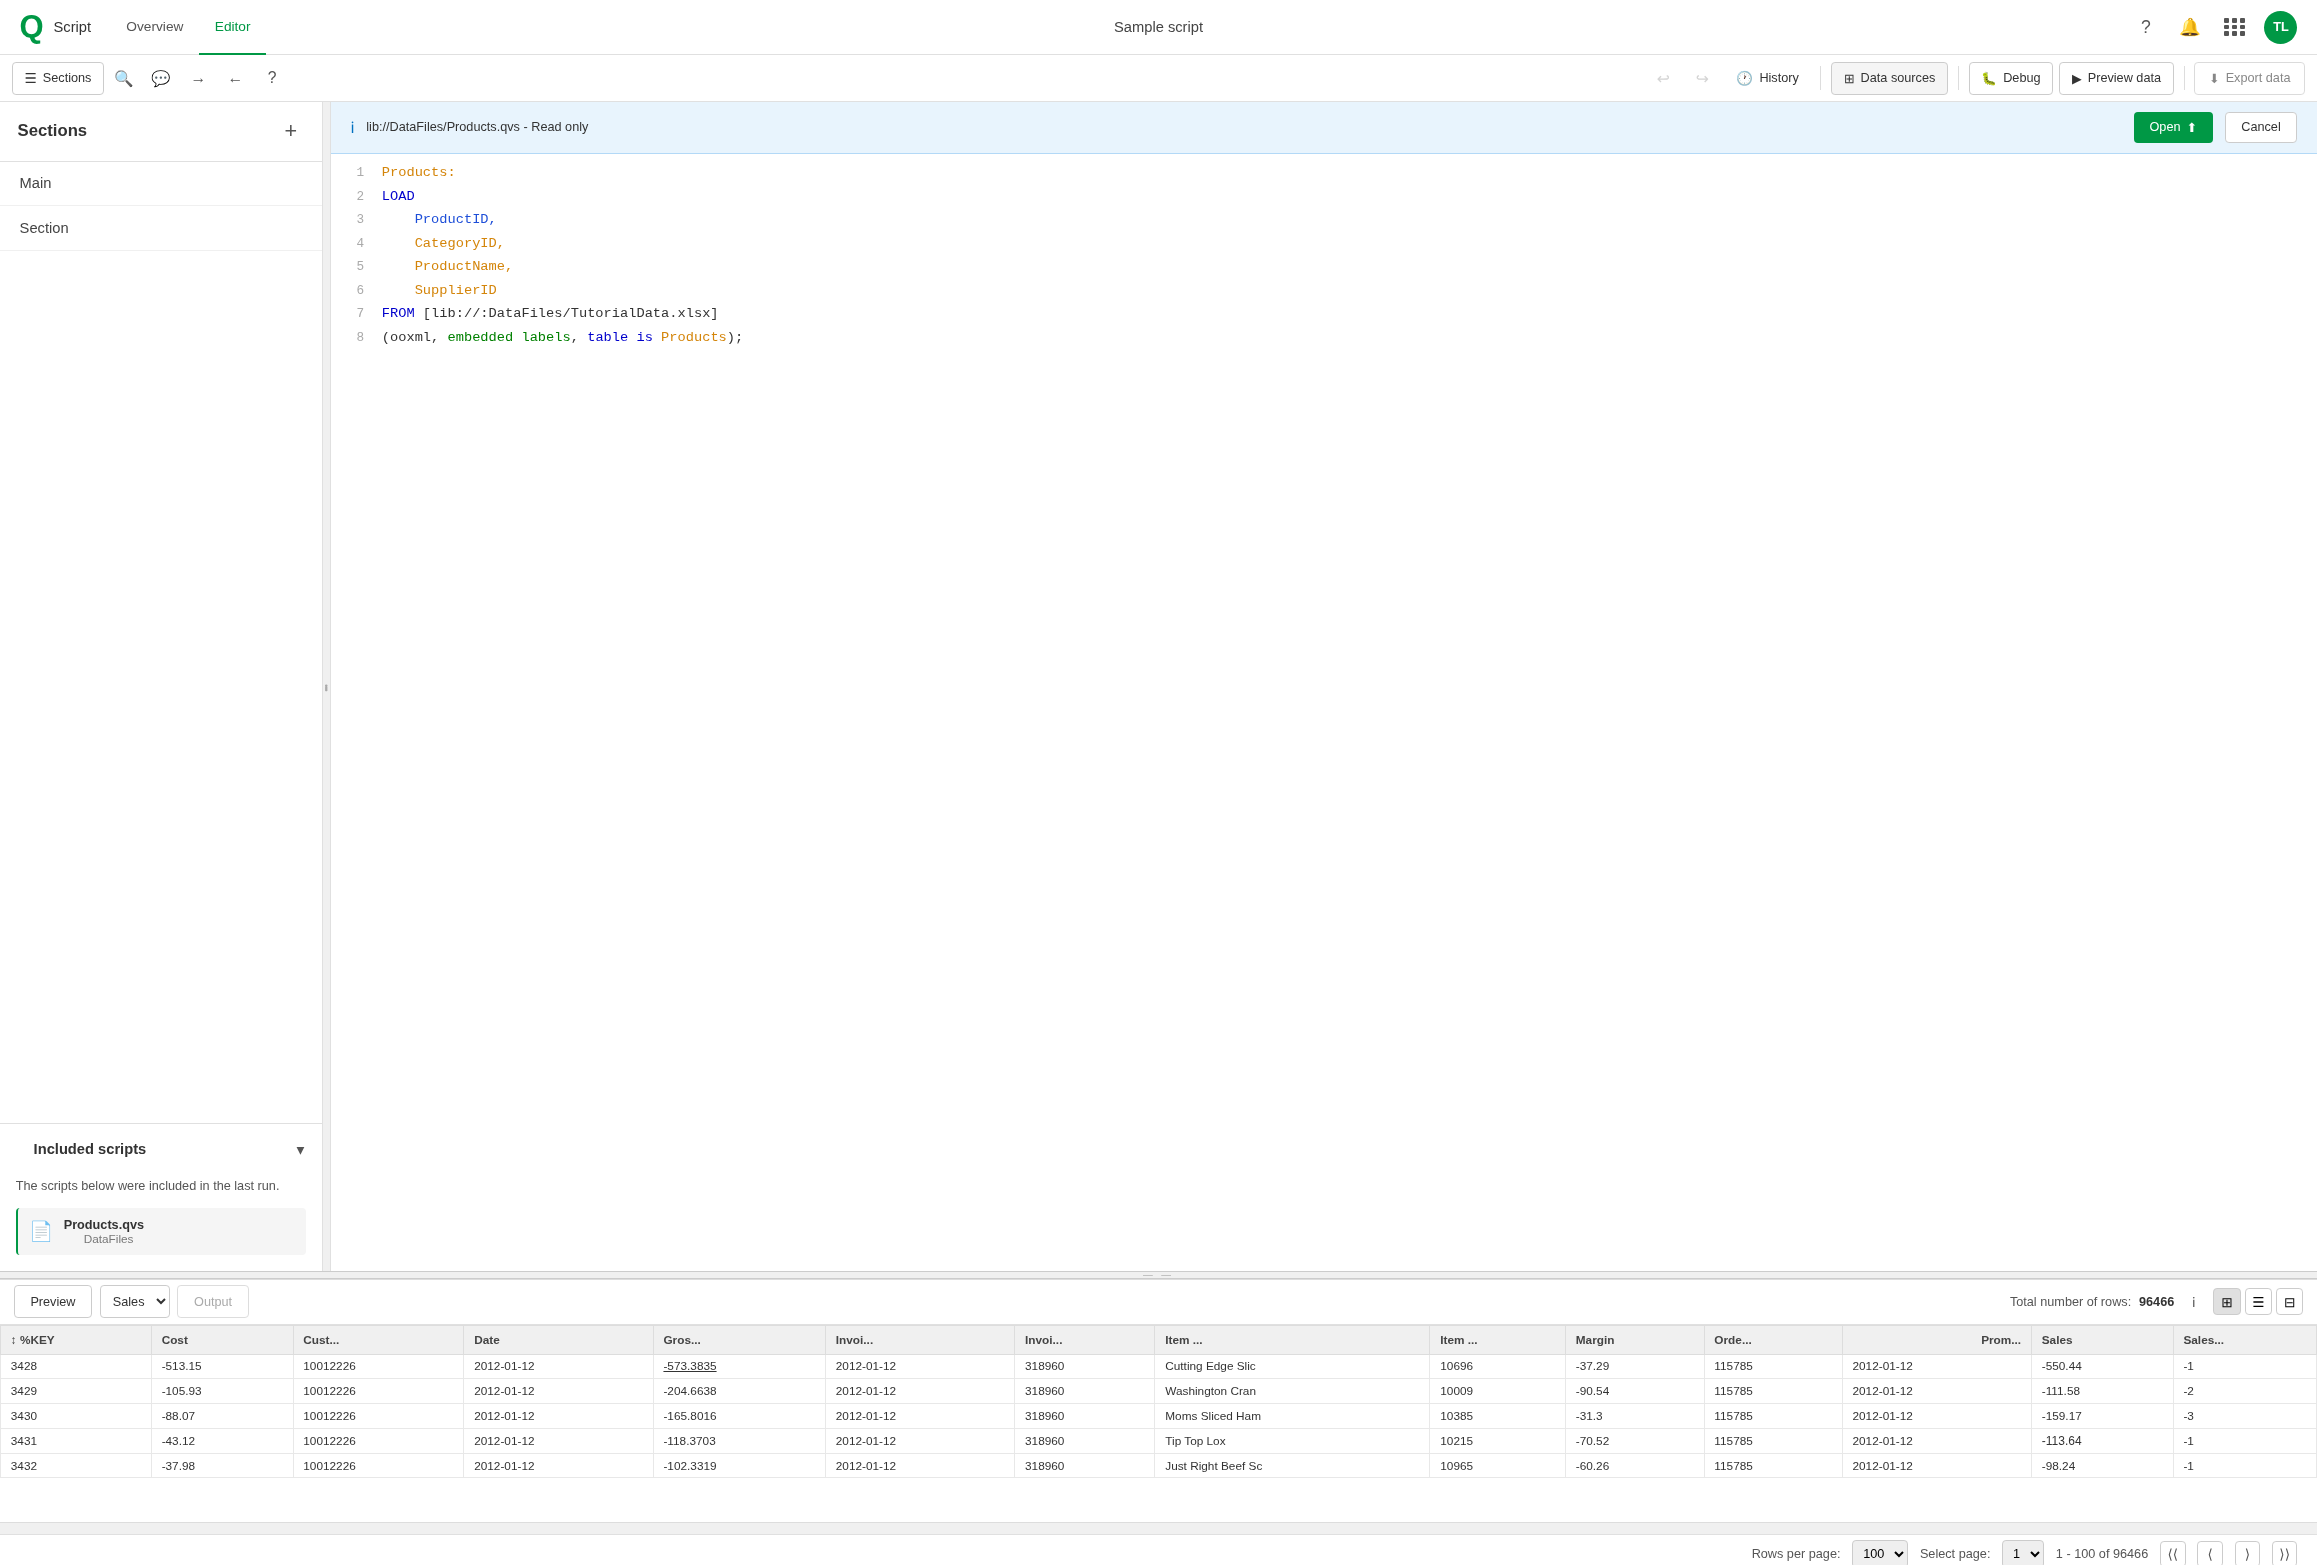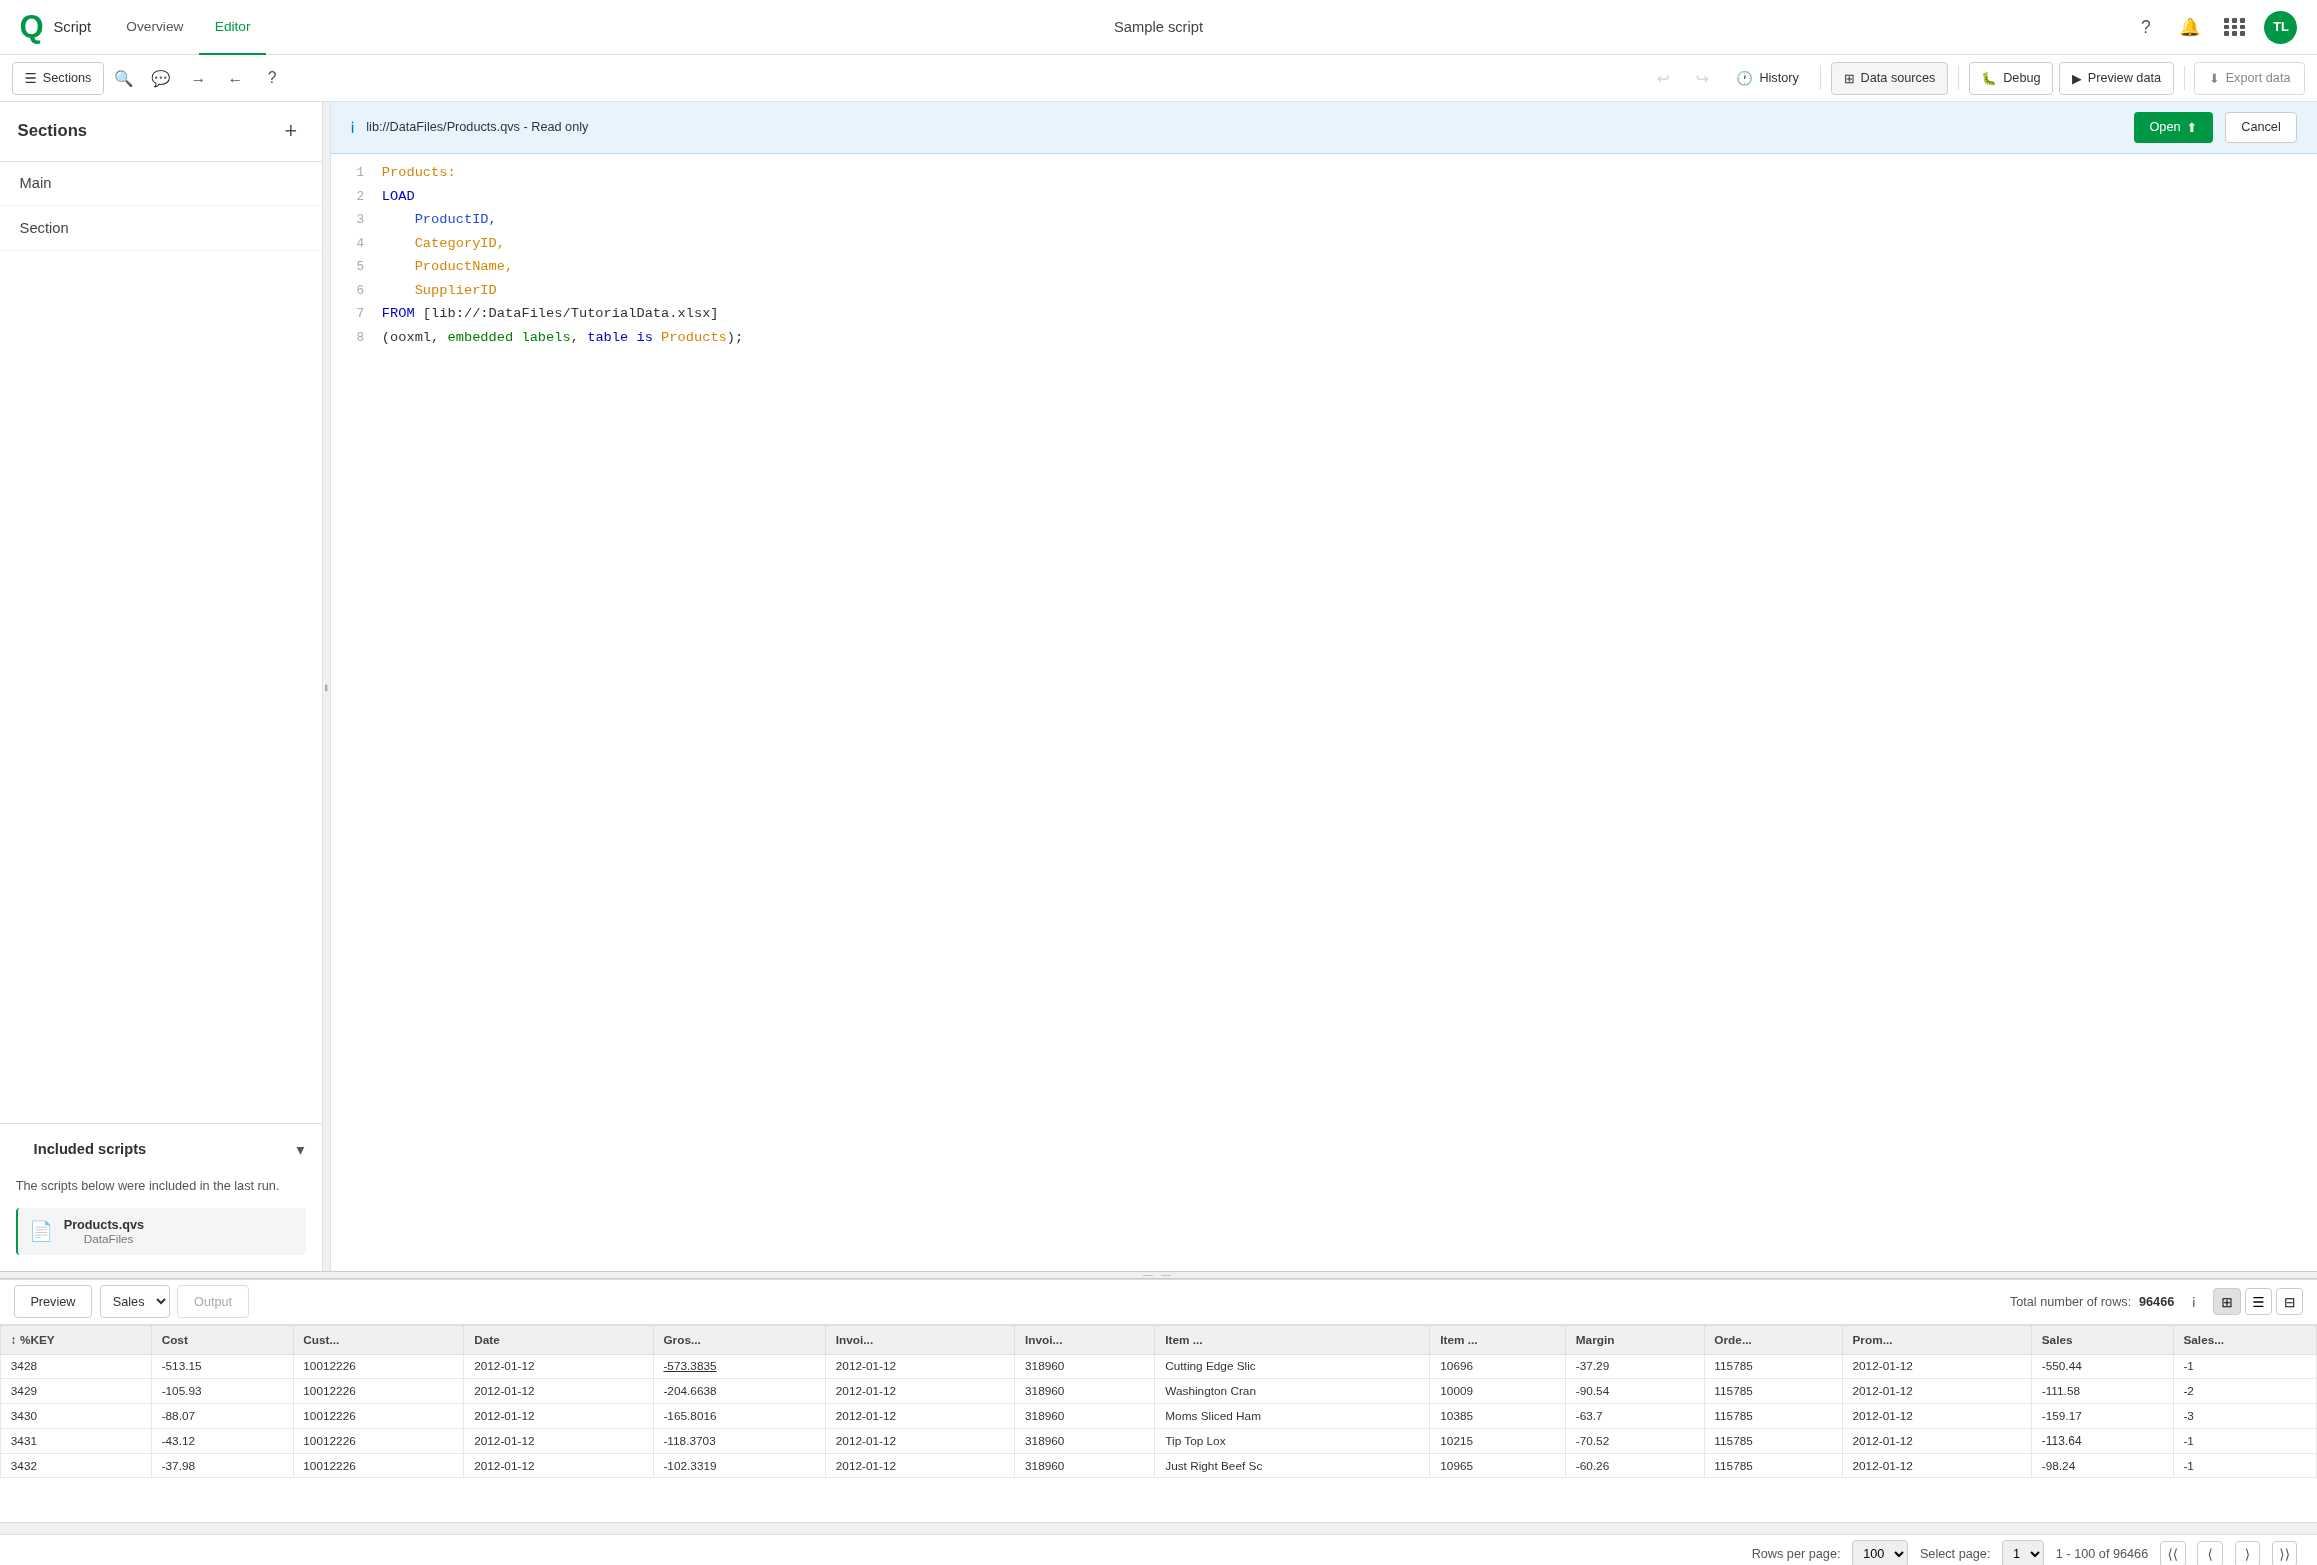--- a/index.html
+++ b/index.html
@@ -191,21 +191,21 @@
           <th style="background:#f0f0f0;border:1px solid #ddd;padding:6.9px 9.8px;text-align:left;font-weight:600;white-space:nowrap;font-size:11.8px;color:#444;position:sticky;top:0;">Cost</th>
           <th style="background:#f0f0f0;border:1px solid #ddd;padding:6.9px 9.8px;text-align:left;font-weight:600;white-space:nowrap;font-size:11.8px;color:#444;position:sticky;top:0;">Cust...</th>
           <th style="background:#f0f0f0;border:1px solid #ddd;padding:6.9px 9.8px;text-align:left;font-weight:600;white-space:nowrap;font-size:11.8px;color:#444;position:sticky;top:0;">Date</th>
           <th style="background:#f0f0f0;border:1px solid #ddd;padding:6.9px 9.8px;text-align:left;font-weight:600;white-space:nowrap;font-size:11.8px;color:#444;position:sticky;top:0;">Gros...</th>
           <th style="background:#f0f0f0;border:1px solid #ddd;padding:6.9px 9.8px;text-align:left;font-weight:600;white-space:nowrap;font-size:11.8px;color:#444;position:sticky;top:0;">Invoi...</th>
           <th style="background:#f0f0f0;border:1px solid #ddd;padding:6.9px 9.8px;text-align:left;font-weight:600;white-space:nowrap;font-size:11.8px;color:#444;position:sticky;top:0;">Invoi...</th>
           <th style="background:#f0f0f0;border:1px solid #ddd;padding:6.9px 9.8px;text-align:left;font-weight:600;white-space:nowrap;font-size:11.8px;color:#444;position:sticky;top:0;">Item ...</th>
           <th style="background:#f0f0f0;border:1px solid #ddd;padding:6.9px 9.8px;text-align:left;font-weight:600;white-space:nowrap;font-size:11.8px;color:#444;position:sticky;top:0;">Item ...</th>
           <th style="background:#f0f0f0;border:1px solid #ddd;padding:6.9px 9.8px;text-align:left;font-weight:600;white-space:nowrap;font-size:11.8px;color:#444;position:sticky;top:0;">Margin</th>
           <th style="background:#f0f0f0;border:1px solid #ddd;padding:6.9px 9.8px;text-align:left;font-weight:600;white-space:nowrap;font-size:11.8px;color:#444;position:sticky;top:0;">Orde...</th>
-          <th style="background:#f0f0f0;border:1px solid #ddd;padding:6.9px 9.8px;text-align:left;font-weight:600;white-space:nowrap;font-size:11.8px;color:#444;position:sticky;top:0;">Prom...</th>
+          <th style="background:#f0f0f0;border:1px solid #ddd;padding:6.9px 9.8px;text-align:right;font-weight:600;white-space:nowrap;font-size:11.8px;color:#444;position:sticky;top:0;">Prom...</th>
           <th style="background:#f0f0f0;border:1px solid #ddd;padding:6.9px 9.8px;text-align:left;font-weight:600;white-space:nowrap;font-size:11.8px;color:#444;position:sticky;top:0;">Sales</th>
           <th style="background:#f0f0f0;border:1px solid #ddd;padding:6.9px 9.8px;text-align:left;font-weight:600;white-space:nowrap;font-size:11.8px;color:#444;position:sticky;top:0;">Sales...</th>
         </tr>
       </thead>
       <tbody id="table-body">
       <tr>
             <td style="border: 1px solid rgb(232, 232, 232); padding: 4.9px 9.8px; white-space: nowrap; color: rgb(51, 51, 51); font-size: 11.8px;">3428</td>
             <td style="border: 1px solid rgb(232, 232, 232); padding: 4.9px 9.8px; white-space: nowrap; color: rgb(51, 51, 51); font-size: 11.8px;">-513.15</td>
             <td style="border: 1px solid rgb(232, 232, 232); padding: 4.9px 9.8px; white-space: nowrap; color: rgb(51, 51, 51); font-size: 11.8px;">10012226</td>
             <td style="border: 1px solid rgb(232, 232, 232); padding: 4.9px 9.8px; white-space: nowrap; color: rgb(51, 51, 51); font-size: 11.8px;">2012-01-12</td>
@@ -239,21 +239,21 @@
           <tr>
             <td style="border: 1px solid rgb(232, 232, 232); padding: 4.9px 9.8px; white-space: nowrap; color: rgb(51, 51, 51); font-size: 11.8px;">3430</td>
             <td style="border: 1px solid rgb(232, 232, 232); padding: 4.9px 9.8px; white-space: nowrap; color: rgb(51, 51, 51); font-size: 11.8px;">-88.07</td>
             <td style="border: 1px solid rgb(232, 232, 232); padding: 4.9px 9.8px; white-space: nowrap; color: rgb(51, 51, 51); font-size: 11.8px;">10012226</td>
             <td style="border: 1px solid rgb(232, 232, 232); padding: 4.9px 9.8px; white-space: nowrap; color: rgb(51, 51, 51); font-size: 11.8px;">2012-01-12</td>
             <td style="border: 1px solid rgb(232, 232, 232); padding: 4.9px 9.8px; white-space: nowrap; color: rgb(51, 51, 51); font-size: 11.8px;">-165.8016</td>
             <td style="border: 1px solid rgb(232, 232, 232); padding: 4.9px 9.8px; white-space: nowrap; color: rgb(51, 51, 51); font-size: 11.8px;">2012-01-12</td>
             <td style="border: 1px solid rgb(232, 232, 232); padding: 4.9px 9.8px; white-space: nowrap; color: rgb(51, 51, 51); font-size: 11.8px;">318960</td>
             <td style="border: 1px solid rgb(232, 232, 232); padding: 4.9px 9.8px; white-space: nowrap; color: rgb(51, 51, 51); font-size: 11.8px;">Moms Sliced Ham</td>
             <td style="border: 1px solid rgb(232, 232, 232); padding: 4.9px 9.8px; white-space: nowrap; color: rgb(51, 51, 51); font-size: 11.8px;">10385</td>
-            <td style="border: 1px solid rgb(232, 232, 232); padding: 4.9px 9.8px; white-space: nowrap; color: rgb(51, 51, 51); font-size: 11.8px;">-63.7</td>
+            <td style="border: 1px solid rgb(232, 232, 232); padding: 4.9px 9.8px; white-space: nowrap; color: rgb(51, 51, 51); font-size: 11.8px;">-31.3</td>
             <td style="border: 1px solid rgb(232, 232, 232); padding: 4.9px 9.8px; white-space: nowrap; color: rgb(51, 51, 51); font-size: 11.8px;">115785</td>
             <td style="border: 1px solid rgb(232, 232, 232); padding: 4.9px 9.8px; white-space: nowrap; color: rgb(51, 51, 51); font-size: 11.8px;">2012-01-12</td>
             <td style="border: 1px solid rgb(232, 232, 232); padding: 4.9px 9.8px; white-space: nowrap; color: rgb(51, 51, 51); font-size: 11.8px;">-159.17</td>
             <td style="border: 1px solid rgb(232, 232, 232); padding: 4.9px 9.8px; white-space: nowrap; color: rgb(51, 51, 51); font-size: 11.8px;">-3</td>
           </tr>
           <tr>
             <td style="border: 1px solid rgb(232, 232, 232); padding: 4.9px 9.8px; white-space: nowrap; color: rgb(51, 51, 51); font-size: 11.8px;">3431</td>
             <td style="border: 1px solid rgb(232, 232, 232); padding: 4.9px 9.8px; white-space: nowrap; color: rgb(51, 51, 51); font-size: 11.8px;">-43.12</td>
             <td style="border: 1px solid rgb(232, 232, 232); padding: 4.9px 9.8px; white-space: nowrap; color: rgb(51, 51, 51); font-size: 11.8px;">10012226</td>
             <td style="border: 1px solid rgb(232, 232, 232); padding: 4.9px 9.8px; white-space: nowrap; color: rgb(51, 51, 51); font-size: 11.8px;">2012-01-12</td>

